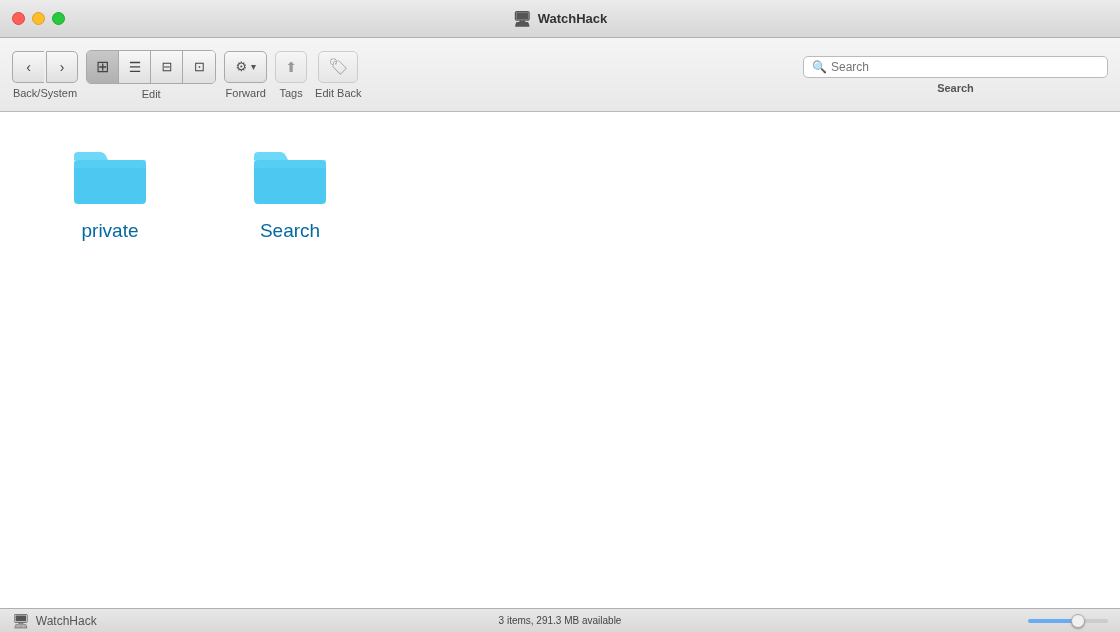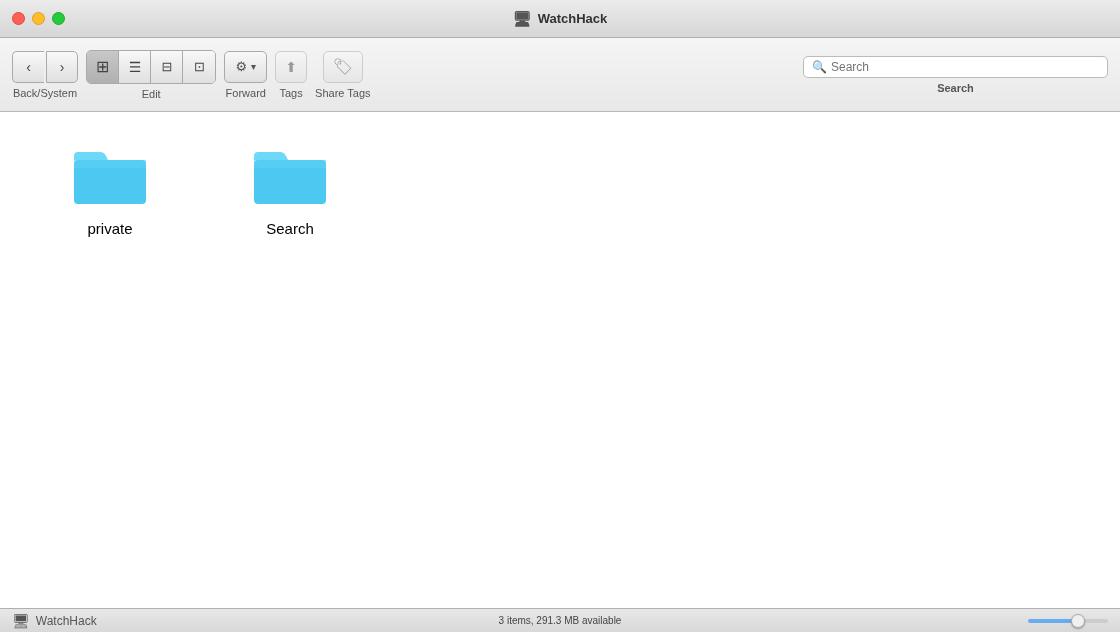--- a/index.html
+++ b/index.html
@@ -197,22 +197,22 @@
     }
 
     .folder-icon {
       width: 80px;
       height: 68px;
       position: relative;
     }
 
     
     .folder-label {
-      font-size: 15px;
-      color: #000000;
+      font-size: 19px;
+      color: #0369a1;
       text-align: center;
     }
 
     
     .status-bar {
       background: linear-gradient(to bottom, #e8e8e8, #d8d8d8);
       border-top: 1px solid #b0b0b0;
       height: 24px;
       display: flex;
       align-items: center;
@@ -328,21 +328,21 @@
     <button class="toolbar-btn" style="opacity:0.5; cursor:default;">
       <span>⬆</span>
     </button>
     <span class="toolbar-group-label">Tags</span>
   </div>
 
   <div class="toolbar-group">
     <button class="toolbar-btn" style="opacity:0.5; cursor:default; font-size:16px;">
       <span>🏷</span>
     </button>
-    <span class="toolbar-group-label">Share Tags</span>
+    <span class="toolbar-group-label">Edit Back</span>
   </div>
 
   <div class="spacer"></div>
 
   <div class="search-container">
     <div class="search-input-wrap">
       <span class="search-icon-span">🔍</span>
       <input class="search-input" type="text" placeholder="Search" style="">
     </div>
     <span class="toolbar-group-label" style="font-weight:600;">Search</span>

